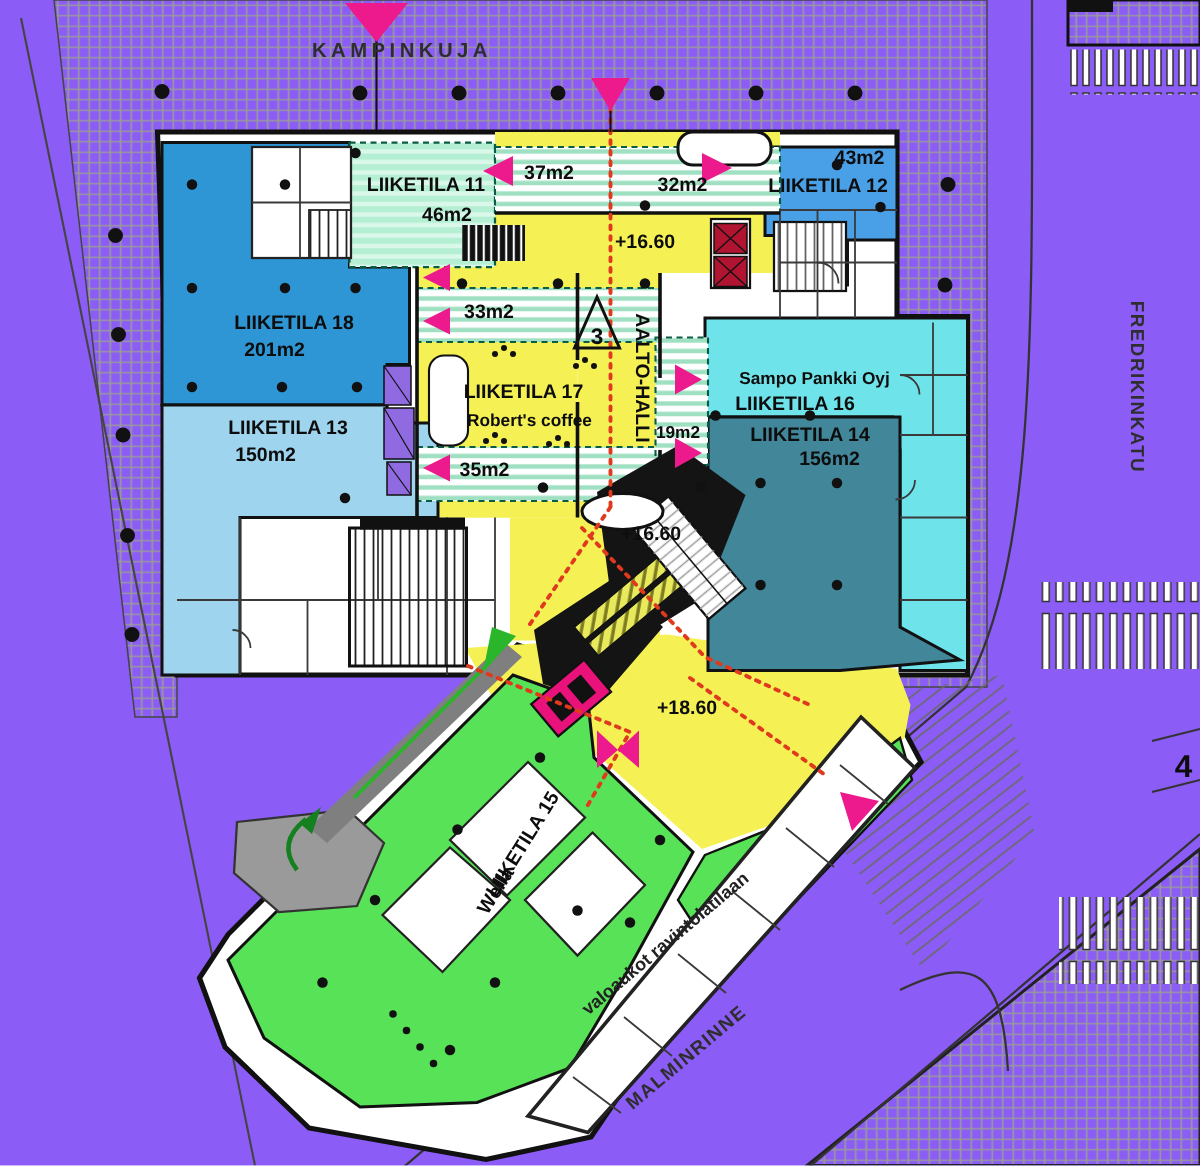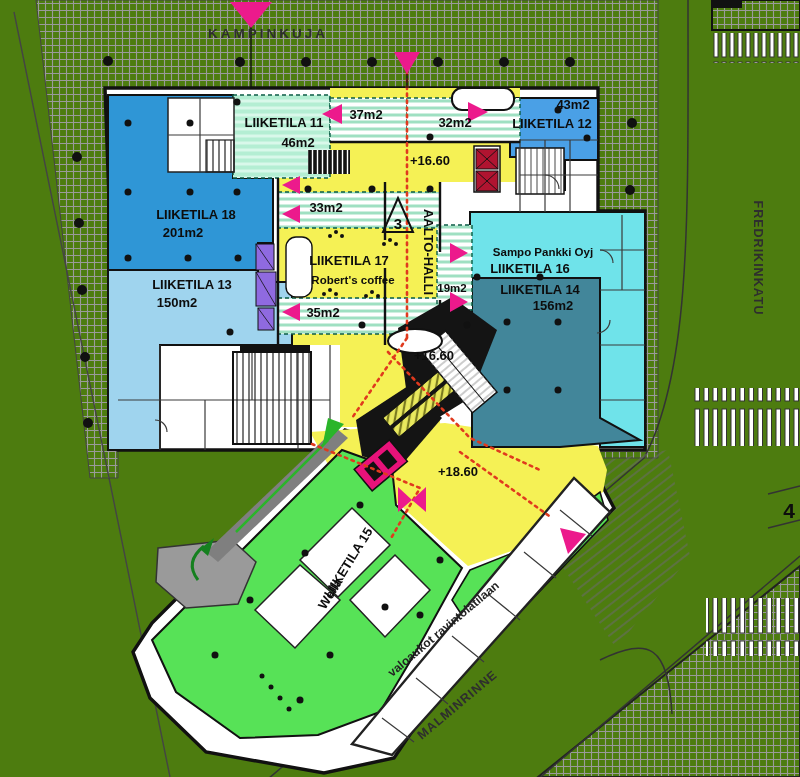--- a/index.html
+++ b/index.html
@@ -1,16 +1,16 @@
 <!DOCTYPE html>
 <html><head>
 <meta charset="utf-8">
 <style>
   html,body{margin:0;padding:0;background:#ffffff;}
-  .stage{position:relative;width:800px;height:777px;background:#4d7c0f;overflow:hidden;
+  .stage{position:relative;width:800px;height:777px;background:#8b5cf6;overflow:hidden;
          font-family:"Liberation Sans",sans-serif;}
   svg{display:block}
   text{font-family:"Liberation Sans",sans-serif;fill:#0d0d0d;}
   .lbl{font-size:13px;font-weight:700;}
   .sm{font-size:11.5px;font-weight:700;}
   .street{font-size:13.5px;font-weight:700;fill:#2e2e2e;letter-spacing:3px;}
   .street2{font-size:12.5px;font-weight:700;fill:#2e2e2e;letter-spacing:1px;}
   .lvl{font-size:13px;font-weight:700;}
   .thin{stroke:#3a3a3a;stroke-width:1.2;fill:none;}
   .wall{stroke:#111;stroke-width:2.4;fill:none;}

